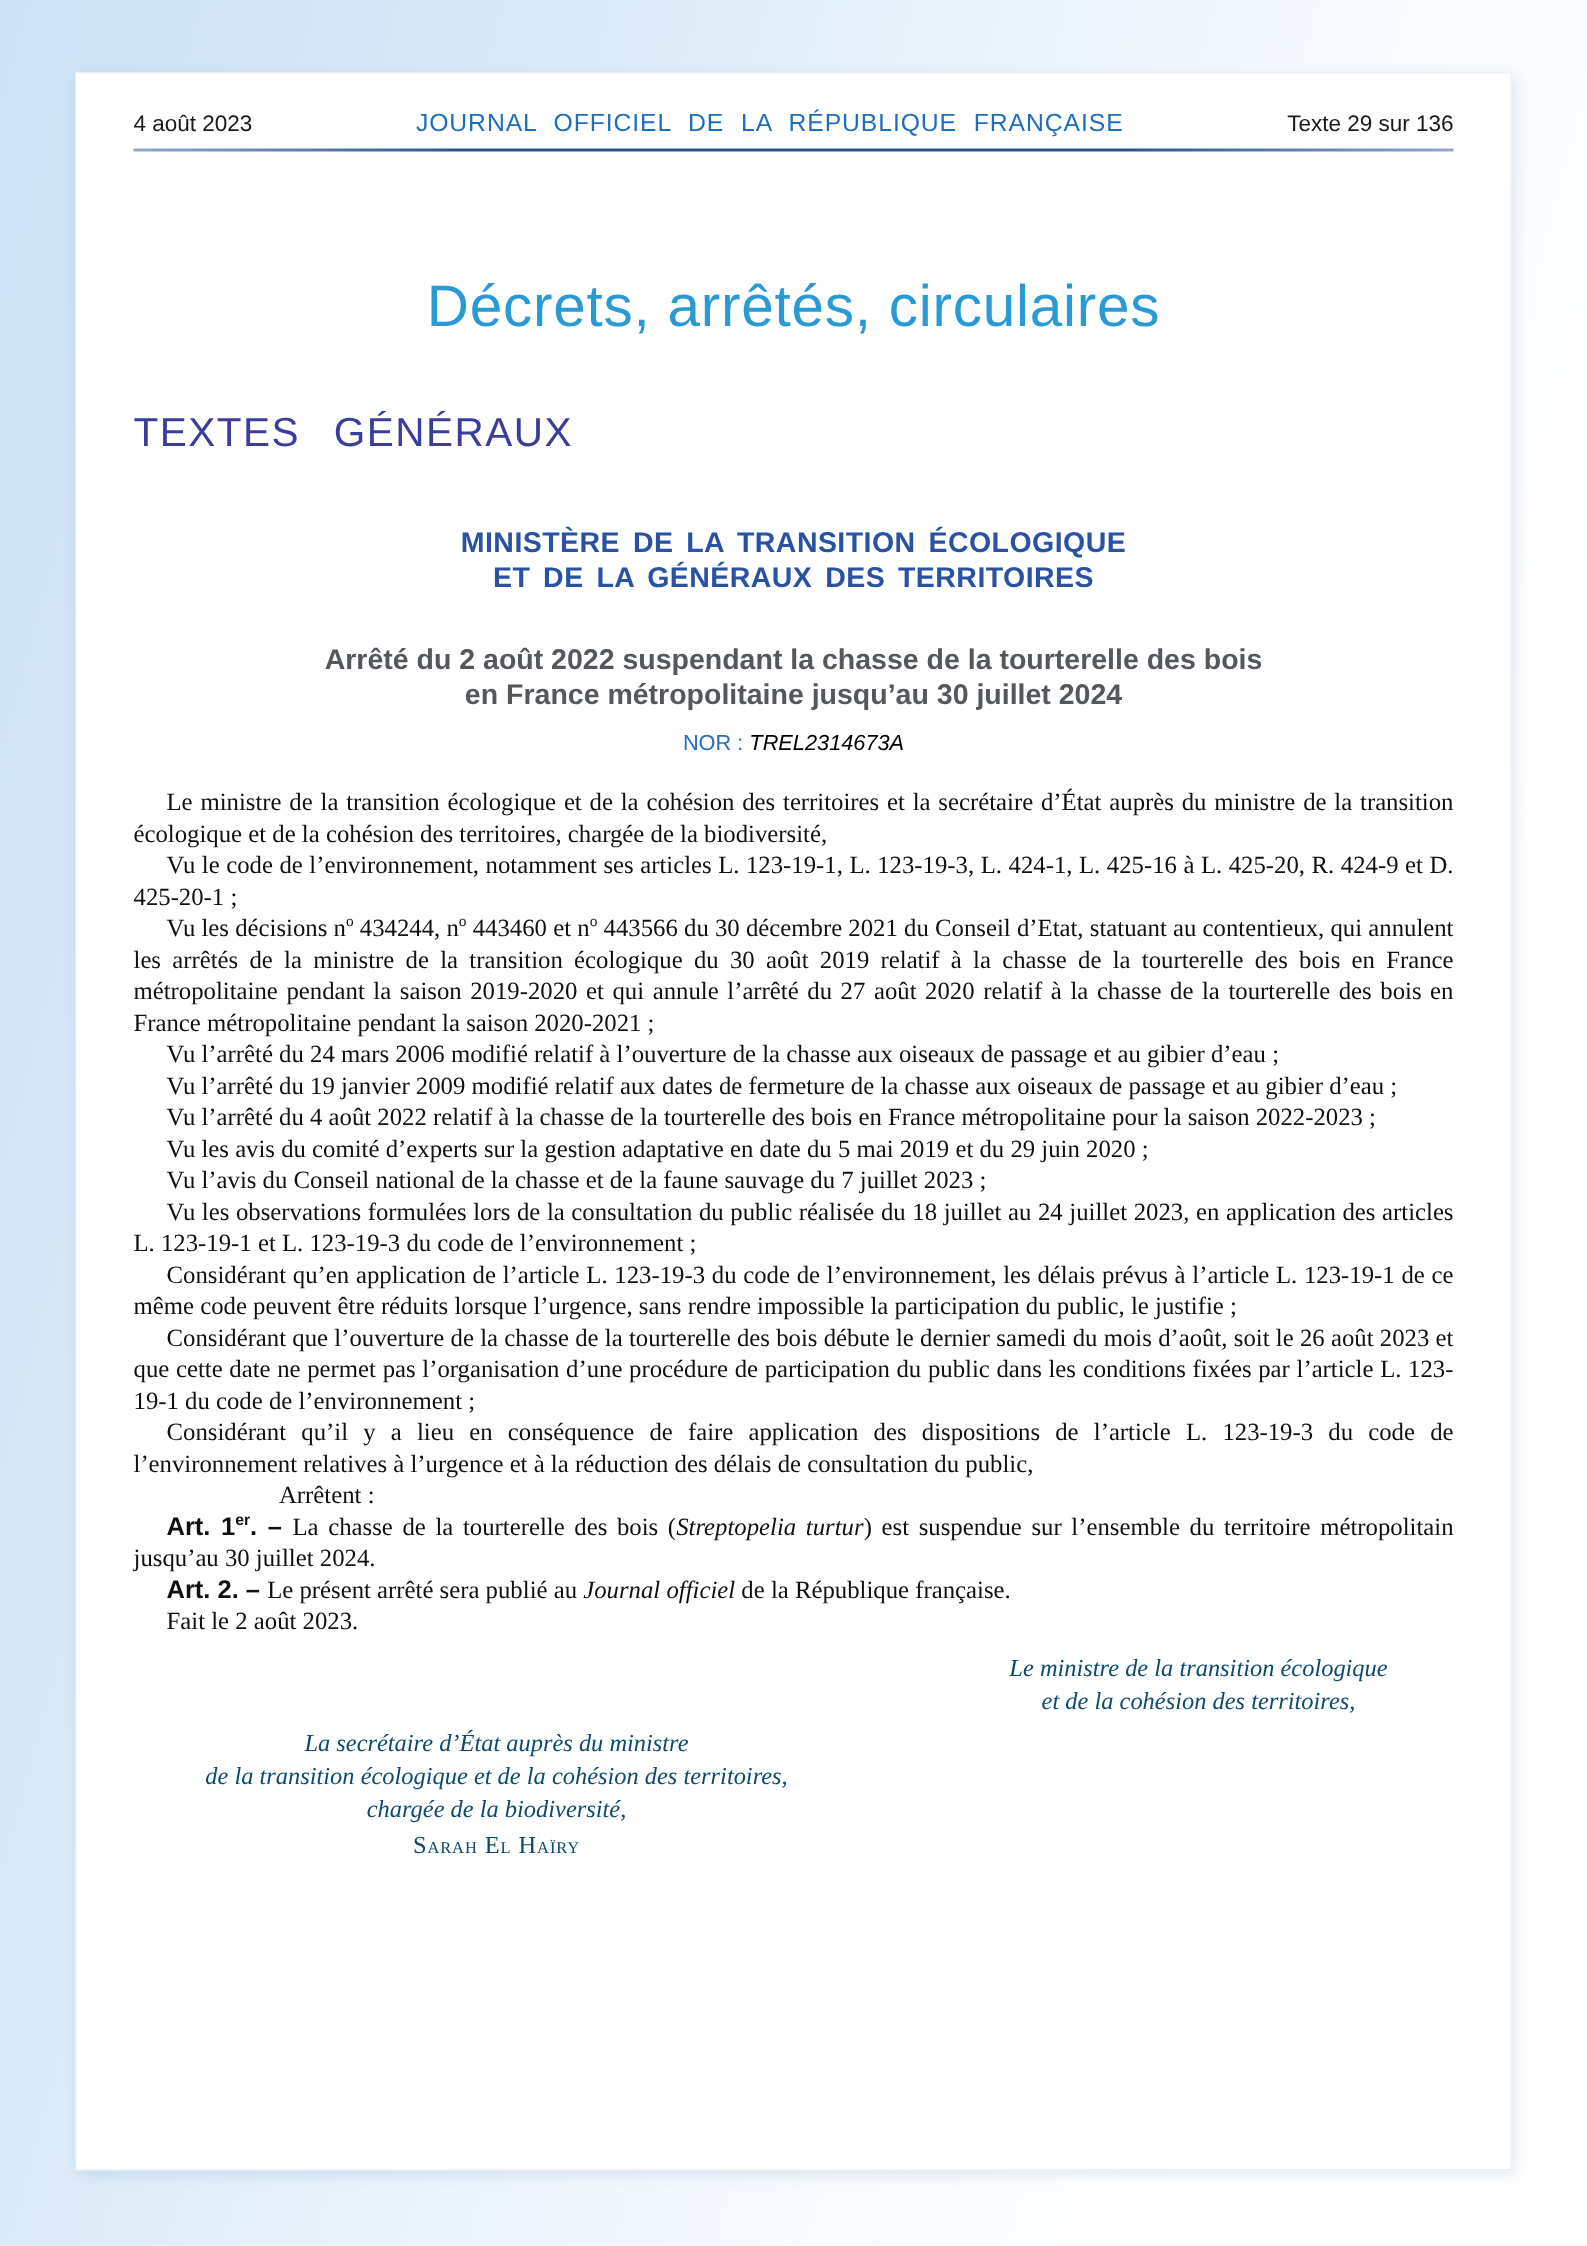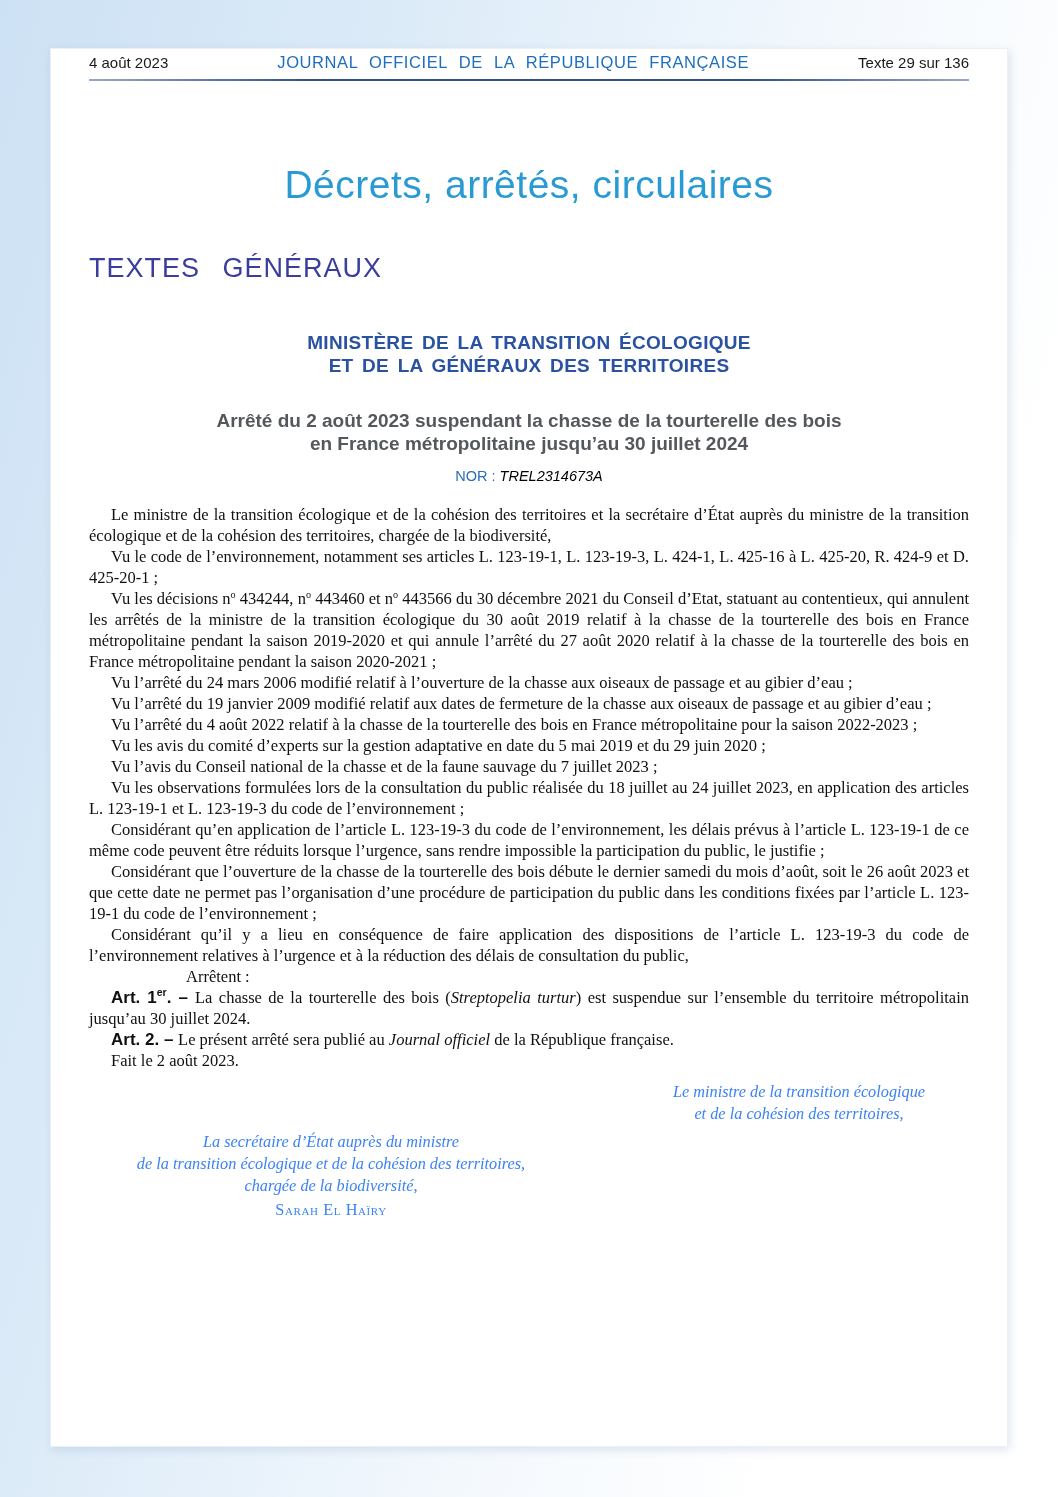--- a/index.html
+++ b/index.html
@@ -16,21 +16,21 @@
     width: 958px; height: 1399px;
     background: #ffffff;
     border: 1px solid #e9f0f7;
     box-shadow: 2px 3px 9px rgba(100, 130, 170, 0.20);
     padding: 0 38px;
   }
   
   .jo-header {
     display: flex;
     align-items: baseline;
-    padding-top: 4px;
+    padding-top: 24px;
     font-size: 15px;
     color: #1a1a1a;
   }
   .jo-header .date, .jo-header .ref { white-space: nowrap; }
   .jo-header .journal {
     flex: 1;
     text-align: center;
     color: #1e6ebf;
     font-size: 16.5px;
     letter-spacing: 0.6px;
@@ -103,21 +103,21 @@
   .p-article { margin-top: 5px; }
   .p-fait { margin-top: 6px; text-align: left; }
   .content-body b.art { font-family: "Liberation Sans", sans-serif; font-size: 17px; }
   sup { font-size: 62%; line-height: 0; vertical-align: super; }
   
   .signatures {
     margin-top: 10px;
     font-family: "Liberation Serif", serif;
     font-size: 16.3px;
     line-height: 22px;
-    color: #3b82f6;
+    color: #0c4a6e;
   }
   .sig-block { font-style: italic; text-align: center; }
   .sig-minister { width: 340px; margin-left: auto; margin-right: 0; }
   .sig-secretary { width: 484px; margin-top: 6px; }
   .signer {
     font-style: normal;
     font-variant: small-caps;
     letter-spacing: 0.6px;
     margin-top: 2px;
   }
@@ -137,21 +137,21 @@
   <h1 class="section-title">Décrets, arrêtés, circulaires</h1>
 
   <div class="subsection-title">TEXTES GÉNÉRAUX</div>
 
   <div class="ministry">
     <div>MINISTÈRE DE LA TRANSITION ÉCOLOGIQUE</div>
     <div>ET DE LA GÉNÉRAUX DES TERRITOIRES</div>
   </div>
 
   <div class="act-title">
-    <div>Arrêté du 2 août 2023 suspendant la chasse de la tourterelle des bois</div>
+    <div>Arrêté du 2 août 2022 suspendant la chasse de la tourterelle des bois</div>
     <div>en France métropolitaine jusqu’au 30 juillet 2024</div>
   </div>
 
   <div class="nor-line">
     <span class="nor-label">NOR : </span><span class="nor-value">TREL2314673A</span>
   </div>
 
   <div class="content-body">
     <p class="body-p">Le ministre de la transition écologique et de la cohésion des territoires et la secrétaire d’État auprès du ministre de la transition écologique et de la cohésion des territoires, chargée de la biodiversité,</p>
     <p class="body-p">Vu le code de l’environnement, notamment ses articles L. 123-19-1, L. 123-19-3, L. 424-1, L. 425-16 à L. 425-20, R. 424-9 et D. 425-20-1 ;</p>

